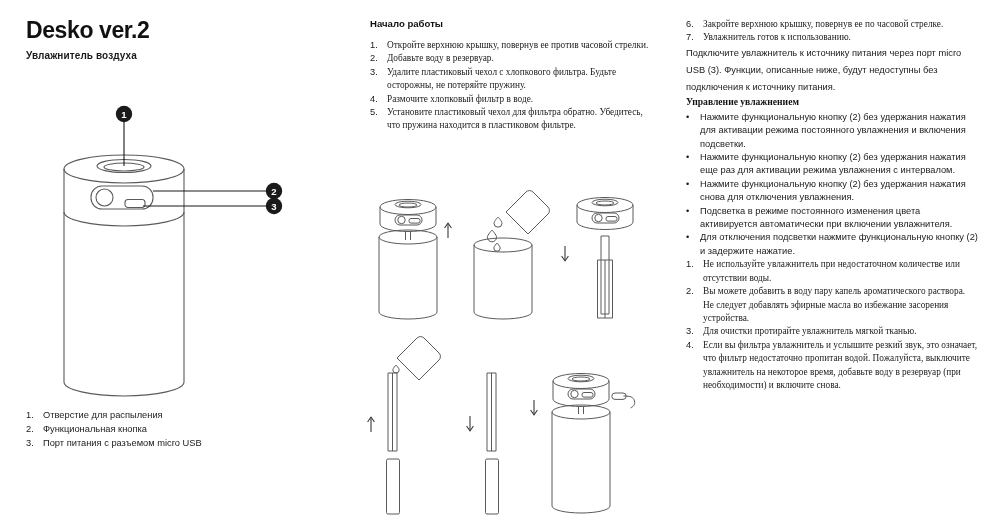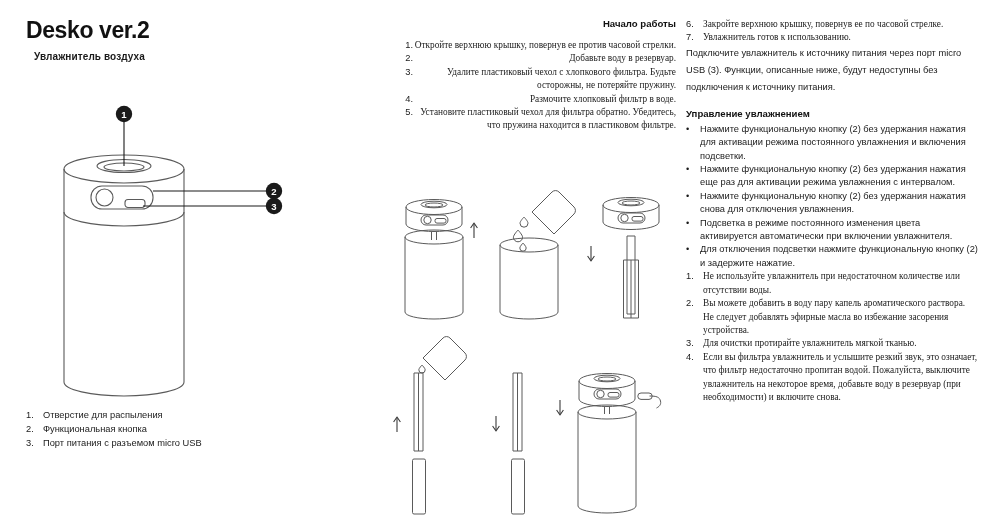--- a/index.html
+++ b/index.html
@@ -32,21 +32,21 @@
     font-weight: bold;
     letter-spacing: -0.4px;
     line-height: 1.1;
     margin: 0 0 7px 0;
     color: #111;
   }
   .product-subtitle {
     font-size: 10px;
     font-weight: bold;
     letter-spacing: 0.1px;
-    margin: 8px;
+    margin: 0;
     color: #1a1a1a;
   }
 
   .hero-wrap {
     position: absolute;
     left: -22px;
     top: 76px;
     width: 360px;
     height: 320px;
   }
@@ -69,23 +69,22 @@
     display: flex;
   }
   .legend li .num {
     width: 17px;
     flex: 0 0 17px;
   }
 
   
   .col-mid {
     position: absolute;
-    left: 396px; top: 18px;
+    left: 370px; top: 18px;
     width: 280px;
-    text-align: right;
   }
   .sec-head {
     font-size: 9.6px;
     font-weight: bold;
     color: #111;
     margin: 0 0 10px 0;
   }
   ol.steps, ul.bullets {
     margin: 0;
     padding: 0;
@@ -124,21 +123,21 @@
     width: 296px;
     height: 350px;
   }
 
   
   .col-right {
     position: absolute;
     left: 686px; top: 18px;
     width: 292px;
   }
-  .col-right .sec-head { margin-top: 12px; margin-bottom: 4px; }
+  .col-right .sec-head { margin-bottom: 4px; font-family: Liberation Serif, serif; }
   .plain-para {
     font-size: 9.3px;
     line-height: 17px;
     color: #1a1a1a;
     margin: 0;
   }
   svg { display: block; overflow: visible; }
 </style>
 </head>
 <body>

